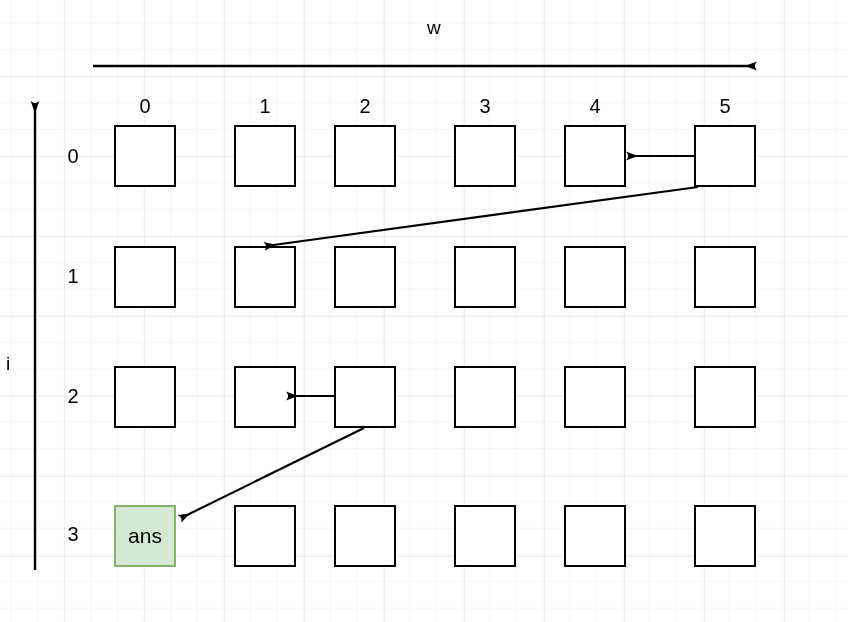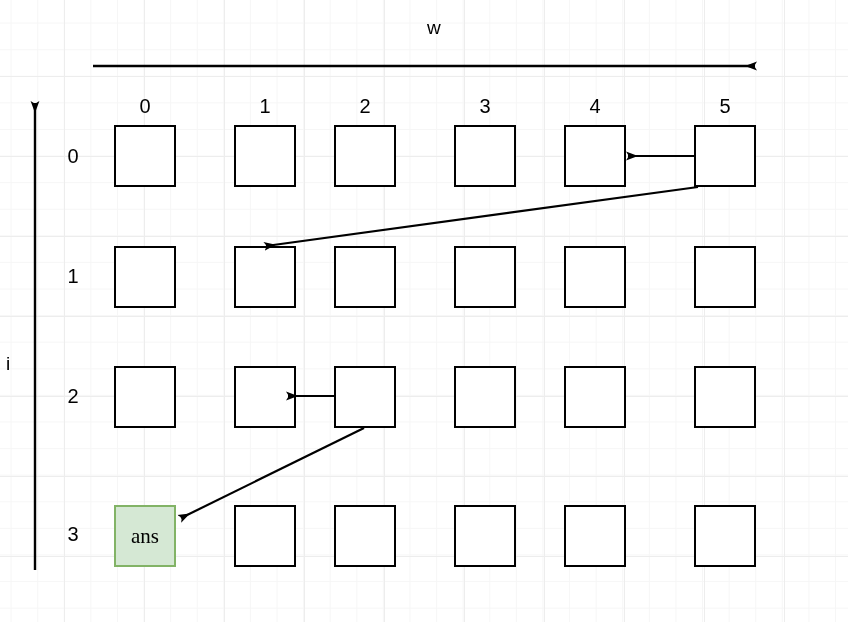--- a/index.html
+++ b/index.html
@@ -36,21 +36,21 @@
     pointer-events: none;
   }
   .cell {
     position: absolute;
     box-sizing: border-box;
     border: 2.5px solid #000000;
     background: #ffffff;
     display: flex;
     align-items: center;
     justify-content: center;
-    font-family: Liberation Serif, serif;
+    font-family: Liberation Sans, sans-serif;
     font-size: 21px;
     color: #000000;
   }
   .cell.highlight {
     background: #d5e8d4;
     border-color: #82b366;
   }
   .axis-label {
     position: absolute;
     font-family: "Liberation Sans", sans-serif;

